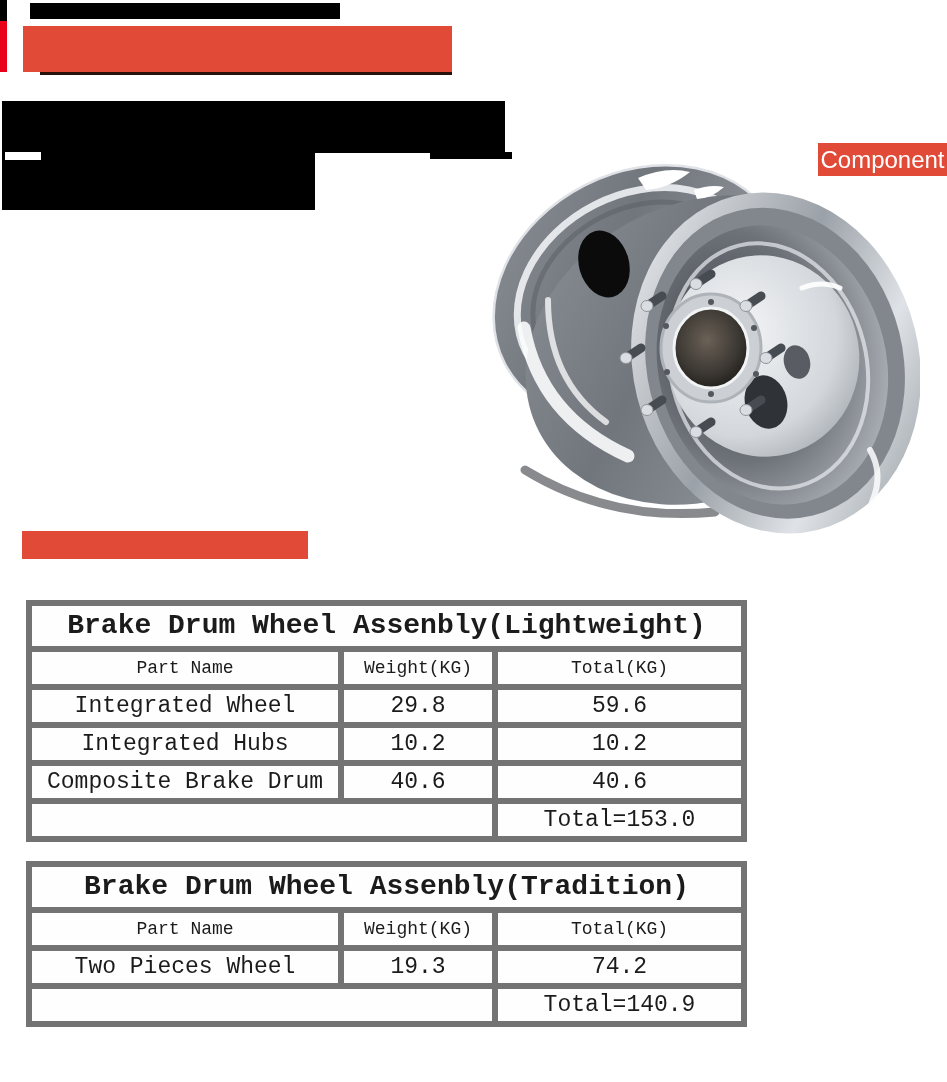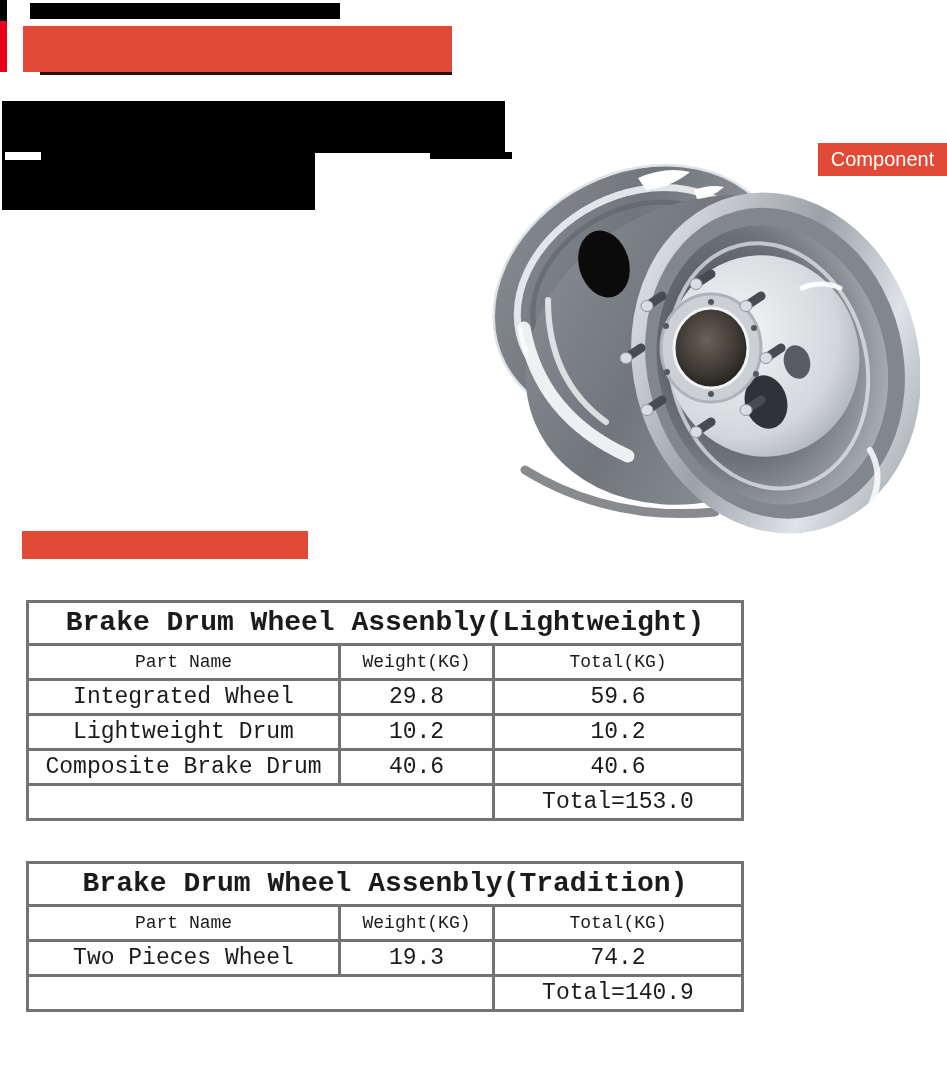--- a/index.html
+++ b/index.html
@@ -14,31 +14,31 @@
   .strip-left-red{left:0;top:21px;width:7px;height:51px;background:#e9001a;}
   .bar-red-main{left:23px;top:26px;width:429px;height:46px;background:#e04a36;}
   .title-underline{left:40px;top:72px;width:412px;height:3px;background:#29110b;}
   .block-a{left:2px;top:101px;width:503px;height:52px;background:#000;}
   .block-b{left:2px;top:153px;width:313px;height:57px;background:#000;}
   .block-b-notch{left:5px;top:152px;width:36px;height:8px;background:#fff;}
   .block-c{left:430px;top:152px;width:82px;height:7px;background:#000;}
   
   .component-tag{
     left:818px;top:143px;width:129px;height:33px;background:#e04a36;color:#fff;
-    font-size:20px;line-height:33px;text-align:center;
+    font-size:24px;line-height:33px;text-align:center;
   }
   .bar-red-section{left:22px;top:531px;width:286px;height:28px;background:#e04a36;}
   .wheel{left:450px;top:150px;width:470px;height:390px;}
   
   .dtable{
     position:absolute;left:26px;width:717px;border-collapse:collapse;table-layout:fixed;
     background:#fefefe;border:3px solid #161616;
     font-family:"Liberation Mono","DejaVu Sans Mono",monospace;color:#1b1b1b;
   }
-  .dtable td{border:3px solid #737373;text-align:center;padding:0;overflow:hidden;white-space:nowrap;}
+  .dtable td{border:6px solid #737373;text-align:center;padding:0;overflow:hidden;white-space:nowrap;}
   .dtable tr.title-row td{font-size:28px;font-weight:bold;height:40px;line-height:40px;}
   .dtable tr.head-row td{font-size:18px;height:32px;line-height:32px;}
   .dtable tr.body-row td{font-size:23px;height:32px;line-height:32px;}
   .dtable tr.total-row td{font-size:23px;height:32px;line-height:32px;}
   .t1{top:600px;}
   .t2{top:861px;}
 </style>
 </head>
 <body>
 
@@ -172,21 +172,21 @@
     <td>Part Name</td>
     <td>Weight(KG)</td>
     <td>Total(KG)</td>
   </tr>
   <tr class="body-row">
     <td>Integrated Wheel</td>
     <td>29.8</td>
     <td>59.6</td>
   </tr>
   <tr class="body-row">
-    <td>Lightweight Drum</td>
+    <td>Integrated Hubs</td>
     <td>10.2</td>
     <td>10.2</td>
   </tr>
   <tr class="body-row">
     <td>Composite Brake Drum</td>
     <td>40.6</td>
     <td>40.6</td>
   </tr>
   <tr class="total-row">
     <td colspan="2"></td>

